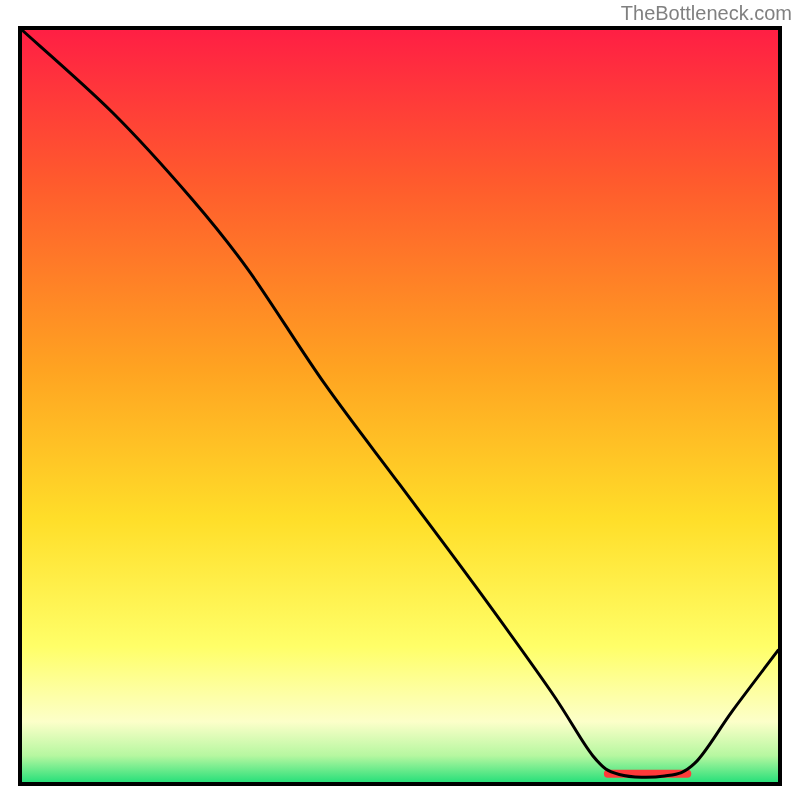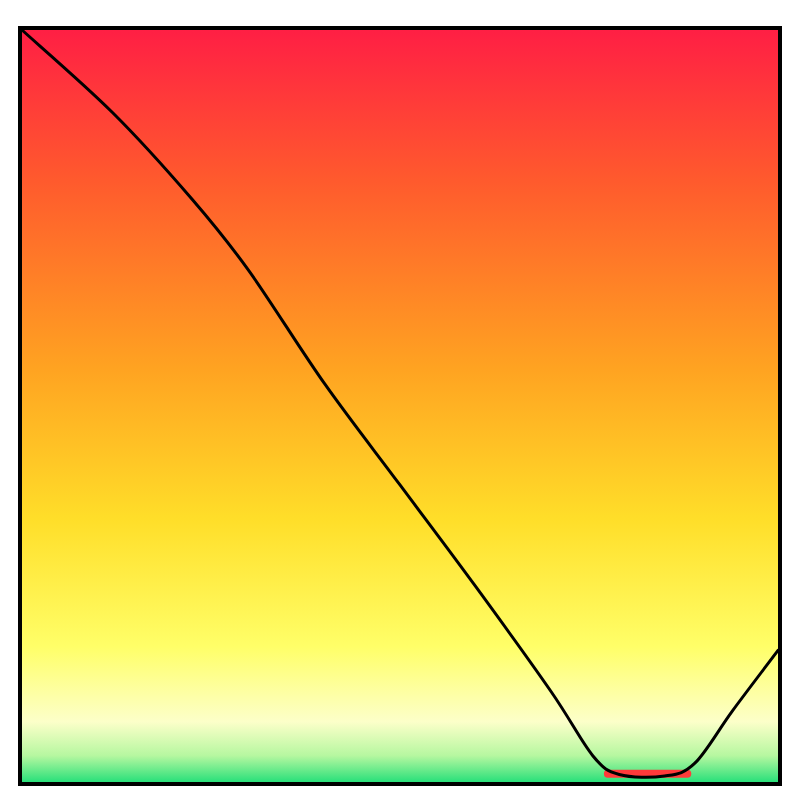--- a/index.html
+++ b/index.html
@@ -29,20 +29,21 @@
     box-sizing: border-box;
   }
   svg.plot {
     display: block;
   }
 </style>
 </head>
 <body>
 <div class="stage">
 
+  <div class="attribution">TheBottleneck.com</div>
 
   <div class="plot-frame" style="left: 18px; top: 26px; width: 764px; height: 760px;">
     <svg class="plot" id="plot-svg" width="764" height="760" viewBox="0 0 764 760">
         <defs>
           <linearGradient id="bg-grad" x1="0" y1="0" x2="0" y2="1">
             <stop offset="0%" stop-color="#ff1f44"></stop>
             <stop offset="20%" stop-color="#ff5a2d"></stop>
             <stop offset="45%" stop-color="#ffa321"></stop>
             <stop offset="65%" stop-color="#ffde29"></stop>
             <stop offset="82%" stop-color="#ffff68"></stop>

